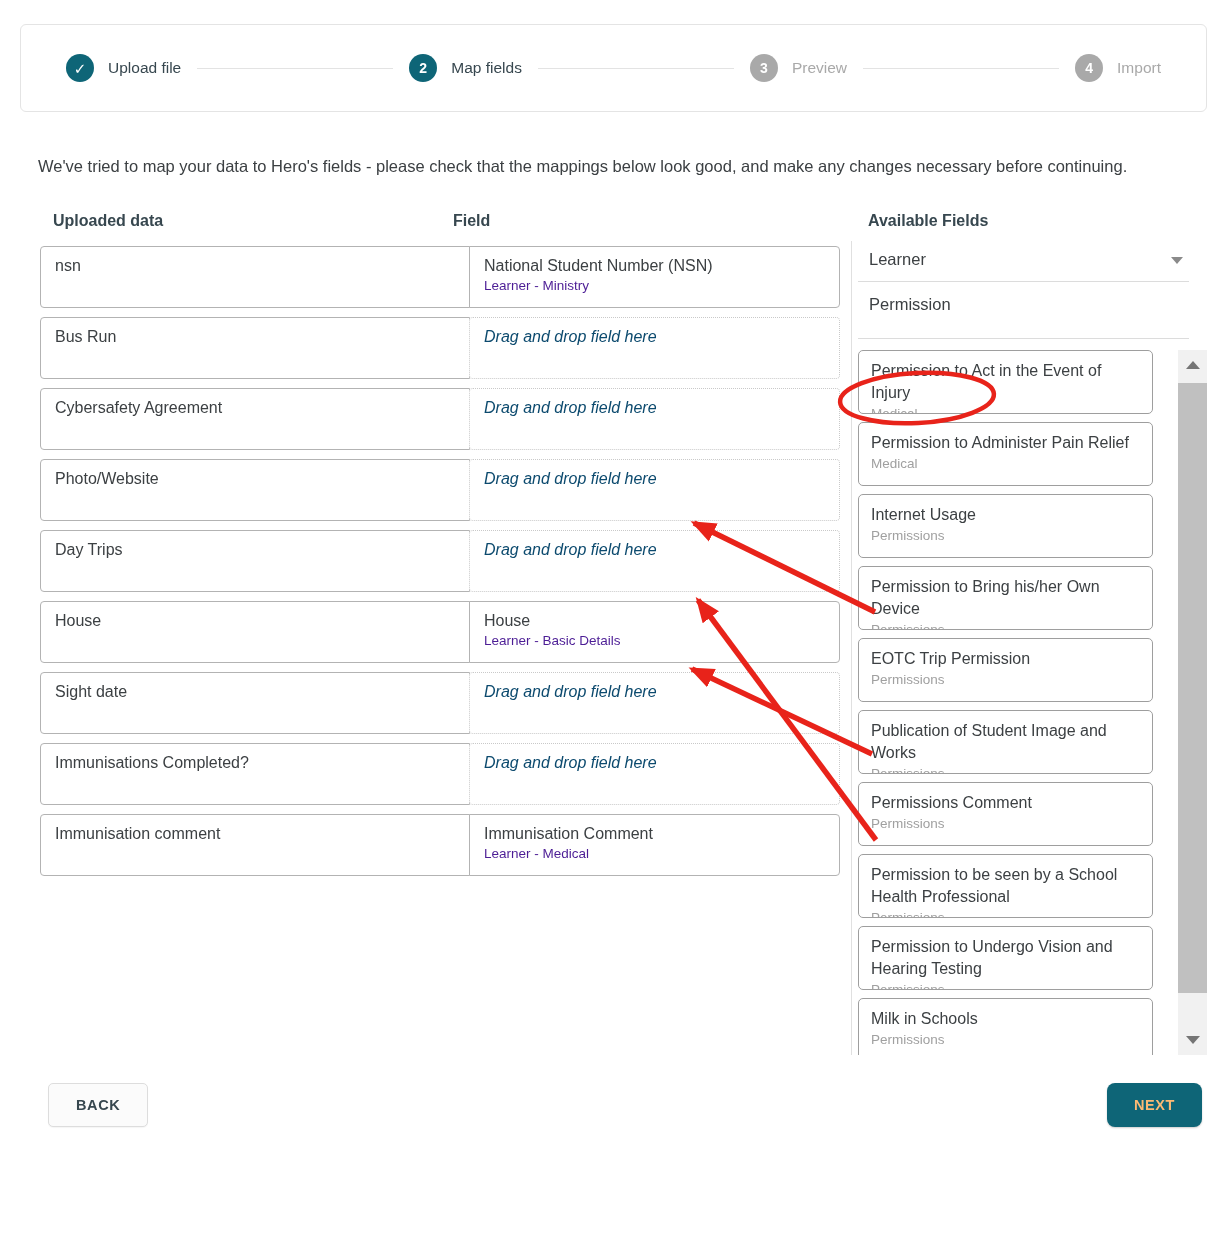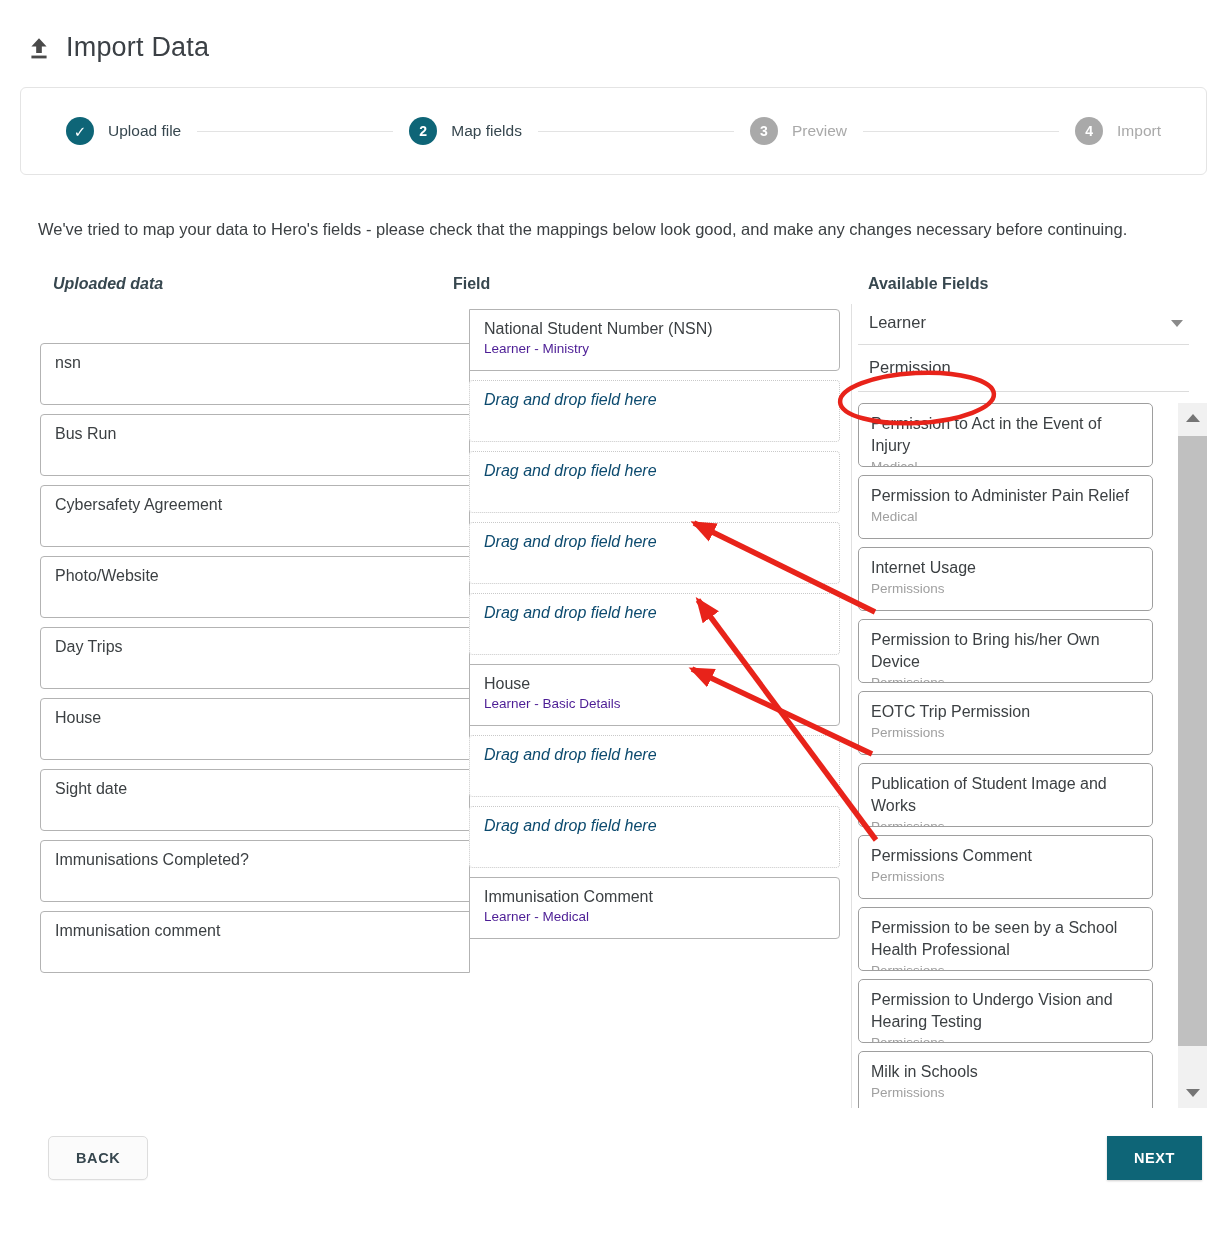--- a/index.html
+++ b/index.html
@@ -40,27 +40,27 @@
     margin:44px 38px 0 38px; max-width:1145px;
     font-size:16.5px; line-height:1.32; color:#3c4043;
   }
 
   
   .main { display:flex; margin-top:34px; padding-left:40px; }
 
   .map-table { width:800px; flex:0 0 auto; }
   .col-headers { display:flex; margin-bottom:16px; }
   .col-header { font-size:16px; font-weight:bold; color:#37474f; }
-  .col-header.uploaded { width:400px; padding-left:13px;font-style:italic; }
+  .col-header.uploaded { width:400px; padding-left:13px; }
   .col-header.field { padding-left:13px; }
 
   .map-row { display:flex; height:62px; margin-bottom:9px; }
   .cell { height:62px; padding:10px 14px; font-size:16px; background:#fff; }
   .cell.left {
-    width:464px; border:1px solid #b3b3b3; border-radius:4px 0 0 4px; color:#3c4043;margin-top:34px;
+    width:464px; border:1px solid #b3b3b3; border-radius:4px 0 0 4px; color:#3c4043;
   }
   .cell.right { width:400px; margin-left:-1px; }
   .cell.right.mapped { border:1px solid #b3b3b3; border-radius:0 4px 4px 0; }
   .cell.right.drop {
     border:1px dotted #c9c9c9; border-radius:4px;
     color:#0c4a6e; font-style:italic;
   }
   .field-name { font-size:16px; color:#3c4043; }
   .field-cat { font-size:13.5px; color:#4c1d95; margin-top:3px; }
 
@@ -72,21 +72,21 @@
     position:relative; width:331px; margin-left:0;
     padding:9px 0 12px 11px; font-size:16.5px; color:#3c4043;
     border-bottom:1px solid #dcdcdc; cursor:pointer;
   }
   .chev {
     position:absolute; right:6px; top:16px;
     width:0; height:0; border-left:6px solid transparent; border-right:6px solid transparent;
     border-top:7px solid #8a8a8a;
   }
   .af-search {
-    width:331px; padding:13px 0 14px 11px; font-size:16.5px; color:#3c4043;
+    width:331px; padding:13px 0 24px 11px; font-size:16.5px; color:#3c4043;
     border-bottom:1px solid #dcdcdc;
   }
   .af-list-wrap { position:relative; margin-top:11px; height:705px; }
   .af-list { width:295px; height:705px; overflow:hidden; }
   .af-card {
     width:295px; height:64px; overflow:hidden;
     border:1px solid #9e9e9e; border-radius:5px; background:#fff;
     margin-bottom:8px; padding:9px 12px; cursor:grab;
   }
   .af-card .t { font-size:16px; line-height:22px; color:#3c4043; }
@@ -106,39 +106,30 @@
   .tri-down { width:0; height:0; border-left:7px solid transparent; border-right:7px solid transparent; border-top:8px solid #757575; }
   .sb-thumb { position:absolute; top:33px; left:0; width:29px; height:610px; background:#c0c0c0; cursor:pointer; }
 
   
   .actions { display:flex; justify-content:space-between; margin:28px 25px 0 48px;gap:28px; }
   .btn {
     font-family:inherit; font-size:14.5px; font-weight:bold; letter-spacing:0.6px;
     padding:13px 27px; border-radius:5px; cursor:pointer;
   }
   .btn.back { background:#fbfbfb; color:#37474f; border:1px solid #ddd; box-shadow:0 1px 1px rgba(0,0,0,0.04); }
-  .btn.next { background:var(--teal); color:#ffffff; border:none; border-radius:0; box-shadow:0 1px 2px rgba(0,0,0,0.2); }
+  .btn.next { background:var(--teal); color:#fdba74; border:none; border-radius:8px; box-shadow:0 1px 2px rgba(0,0,0,0.2); }
 
   
   .annot { position:absolute; left:0; top:0; width:1227px; height:1238px; pointer-events:none; z-index:20; }
 </style>
 </head>
 <body>
 
 <div class="page" style="--teal:#0e6577;">
 
-  <div class="header">
-    <span class="upload-glyph">
-      <svg viewBox="0 0 24 24" width="26" height="26">
-        <path d="M12 3 L19 10.5 H14.6 V16.5 H9.4 V10.5 H5 Z" fill="#4a4a4a"></path>
-        <rect x="5" y="19" width="14" height="2.6" fill="#4a4a4a"></rect>
-      </svg>
-    </span>
-    <span class="page-title">Import Data</span>
-  </div>
 
   <div class="stepper">
     <div class="step done">
       <span class="step-circle">
           <span class="step-check">✓</span>
         </span>
       <span class="step-label">Upload file</span>
     </div>
     <div class="connector"></div>
     <div class="step active">

